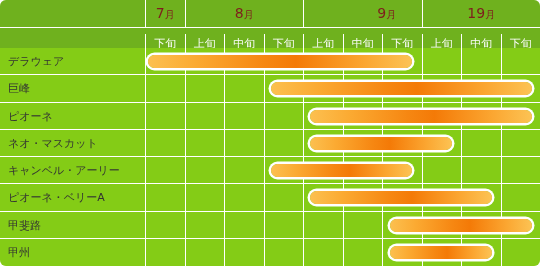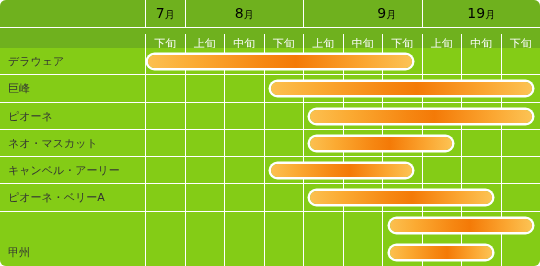--- a/index.html
+++ b/index.html
@@ -37,21 +37,21 @@
     left: 0; top: 0;
     height: 27px;
     width: 540px;
   }
   .month-cell {
     position: absolute;
     top: 0;
     height: 27px;
     line-height: 27px;
     text-align: center;
-    color: #000000;
+    color: #7f1d1d;
     font-size: 14px;
     box-sizing: border-box;
     border-left: 1px solid #ffffff;
     white-space: nowrap;
   }
   .month-cell .m-num { font-size: 14px; }
   .month-cell .m-suffix { font-size: 10px; }
 
   .header-decades {
     position: absolute;
@@ -173,20 +173,23 @@
       </div>
       <div class="row" style="top: 81.75px;">
         <div class="row-label">ネオ・マスカット</div>
       </div>
       <div class="row" style="top: 109px;">
         <div class="row-label">キャンベル・アーリー</div>
       </div>
       <div class="row" style="top: 136.25px;">
         <div class="row-label">ピオーネ・ベリーA</div>
       </div>
+      <div class="row" style="top: 163.5px;">
+        <div class="row-label">甲斐路</div>
+      </div>
       <div class="row" style="top: 190.75px; border-bottom: none;">
         <div class="row-label">甲州</div>
       </div>
       <div class="vline" style="left: 145px;"></div>
       <div class="vline" style="left: 185px;"></div>
       <div class="vline" style="left: 224px;"></div>
       <div class="vline" style="left: 264px;"></div>
       <div class="vline" style="left: 303px;"></div>
       <div class="vline" style="left: 343px;"></div>
       <div class="vline" style="left: 382px;"></div>

